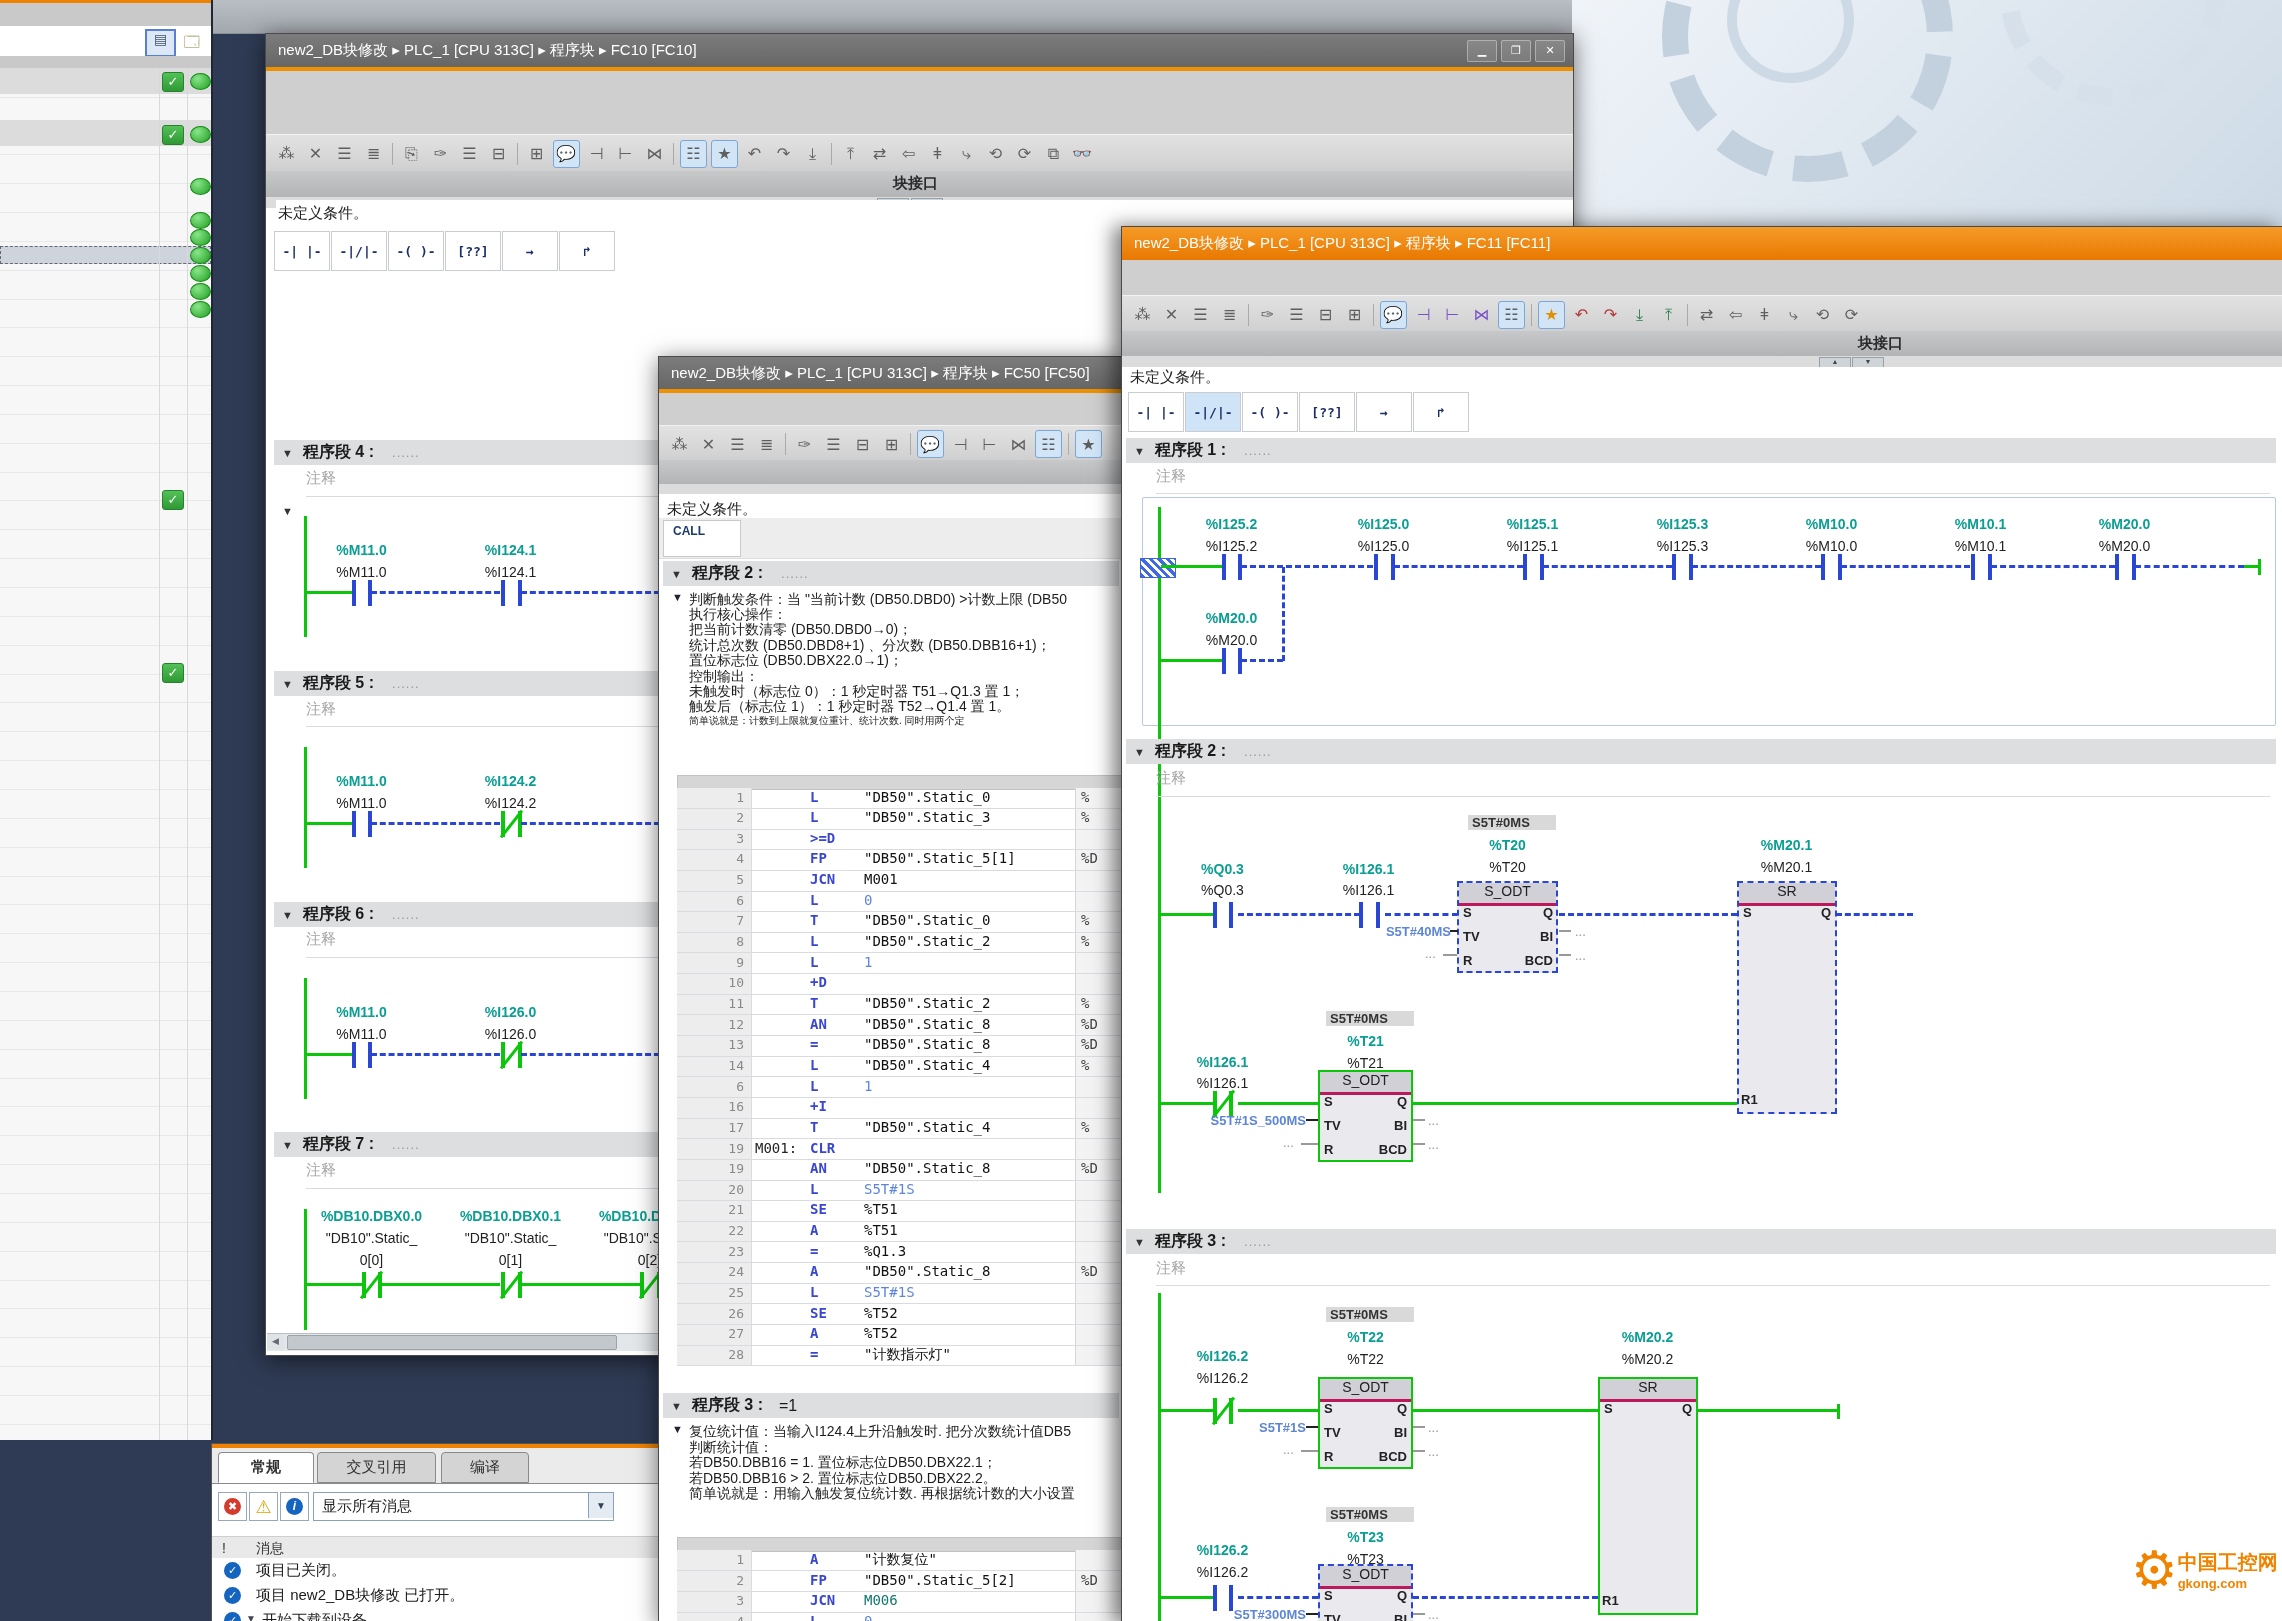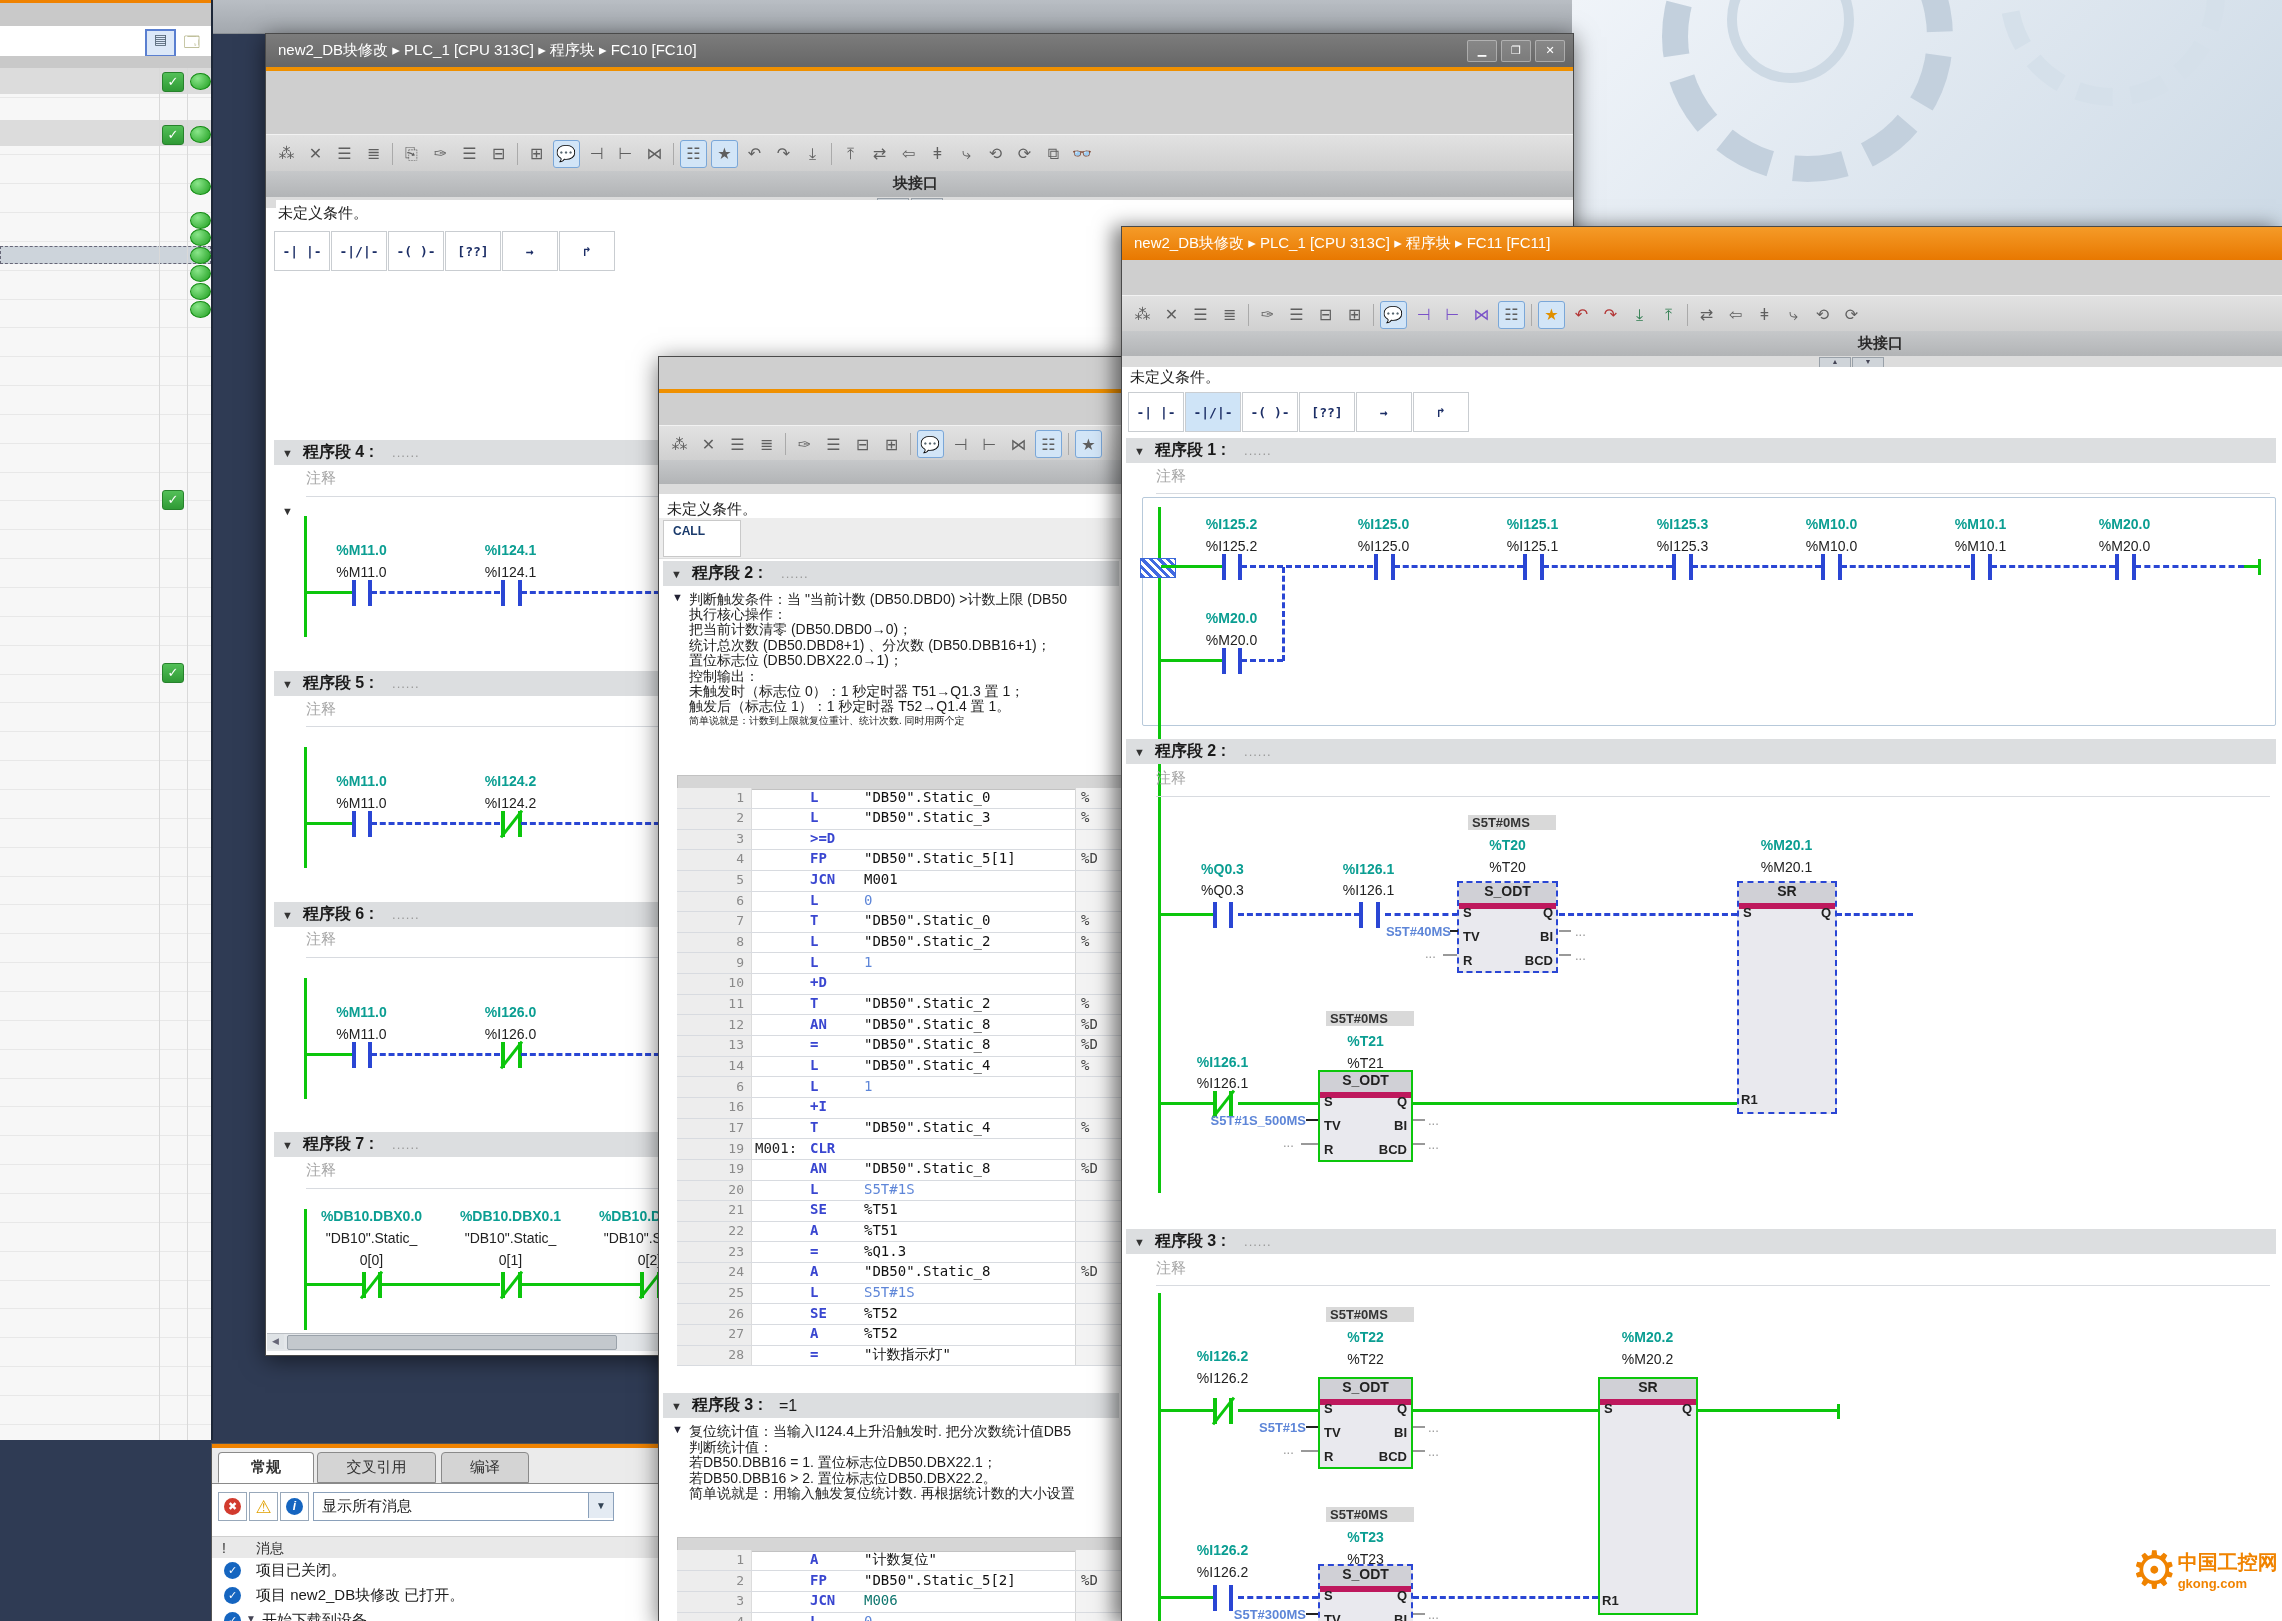--- a/index.html
+++ b/index.html
@@ -41,21 +41,21 @@
   .bar.b{background:#2a46d4;}
   .slash{position:absolute;width:3px;height:34px;transform:rotate(38deg);}
   .slash.g{background:#0cc60c;}
   .lbl{position:absolute;text-align:center;font-size:14px;white-space:nowrap;}
   .lbl.t{color:#0b9e92;font-weight:bold;}
   .lbl.k{color:#222;}
   .badge{position:absolute;background:#d9d9d9;color:#333;font-size:13px;font-weight:bold;padding:0 4px;white-space:nowrap;}
   .fbox{position:absolute;background:#e9e9ee;box-sizing:border-box;}
   .fbox.g{border:2px solid #0cc60c;}
   .fbox.b{border:2px dashed #2a46d4;}
-  .fhd{height:20px;background:#d0d0d6;border-bottom:6px solid #be185d;text-align:center;font-weight:bold;font-size:14px;color:#222;}
+  .fhd{height:20px;background:#d0d0d6;border-bottom:3px solid #be185d;text-align:center;font-weight:normal;font-size:14px;color:#222;}
   .pin{position:absolute;font-size:13px;font-weight:bold;color:#222;white-space:nowrap;}
   .stub{position:absolute;height:0;border-top:2px solid #999;}
   .stub.k{border-top:2px solid #222;}
   .gdots{position:absolute;color:#999;font-size:13px;}
   .tvlbl{position:absolute;color:#5e86d8;font-weight:bold;font-size:13px;text-align:right;white-space:nowrap;}
   .mono{font-family:"DejaVu Sans Mono",monospace;}
   .stlrow{position:absolute;font-size:14px;white-space:nowrap;}
   .num{position:absolute;color:#8a8a8a;text-align:right;font-size:13px;}
   .opc{color:#3946d0;font-weight:bold;}
   .hatch{position:absolute;border:1px solid #3b68d8;background:repeating-linear-gradient(45deg,#4169e1 0 3px,#fff 3px 6px);}
@@ -371,20 +371,23 @@
         <div style="position: absolute; left: 44px; top: 3px; color: rgb(26, 26, 26);">项目 new2_DB块修改 已打开。</div>
       </div>
       <div class="msgrow" style="position: absolute; top: 164px;">
         <div class="okico" style="position: absolute; left: 12px; top: 4px;">✓</div>
         <div style="position: absolute; left: 34px; top: 5px; font-size: 10px; color: rgb(68, 68, 85);">▼</div>
         <div style="position: absolute; left: 50px; top: 3px; color: rgb(26, 26, 26);">开始下载到设备</div>
       </div>
     </div>
 
   <div class="win" id="fc50" style="left:658px;top:356px;width:464px;height:1266px;z-index:30;">
+    <div class="tb gray" style="height:32px;">
+      <span>new2_DB块修改 ▸ PLC_1 [CPU 313C] ▸ 程序块 ▸ FC50 [FC50]</span>
+    </div>
     <div class="accent" style="top:32px;"></div>
     <div class="toolbar" id="fc50tb" style="top:68px;height:36px;">
         <span class="ticon">⁂</span>
         <span class="ticon">✕</span>
         <span class="ticon">☰</span>
         <span class="ticon">≣</span>
         <span class="tsep"></span>
         <span class="ticon">✑</span>
         <span class="ticon">☰</span>
         <span class="ticon">⊟</span>

